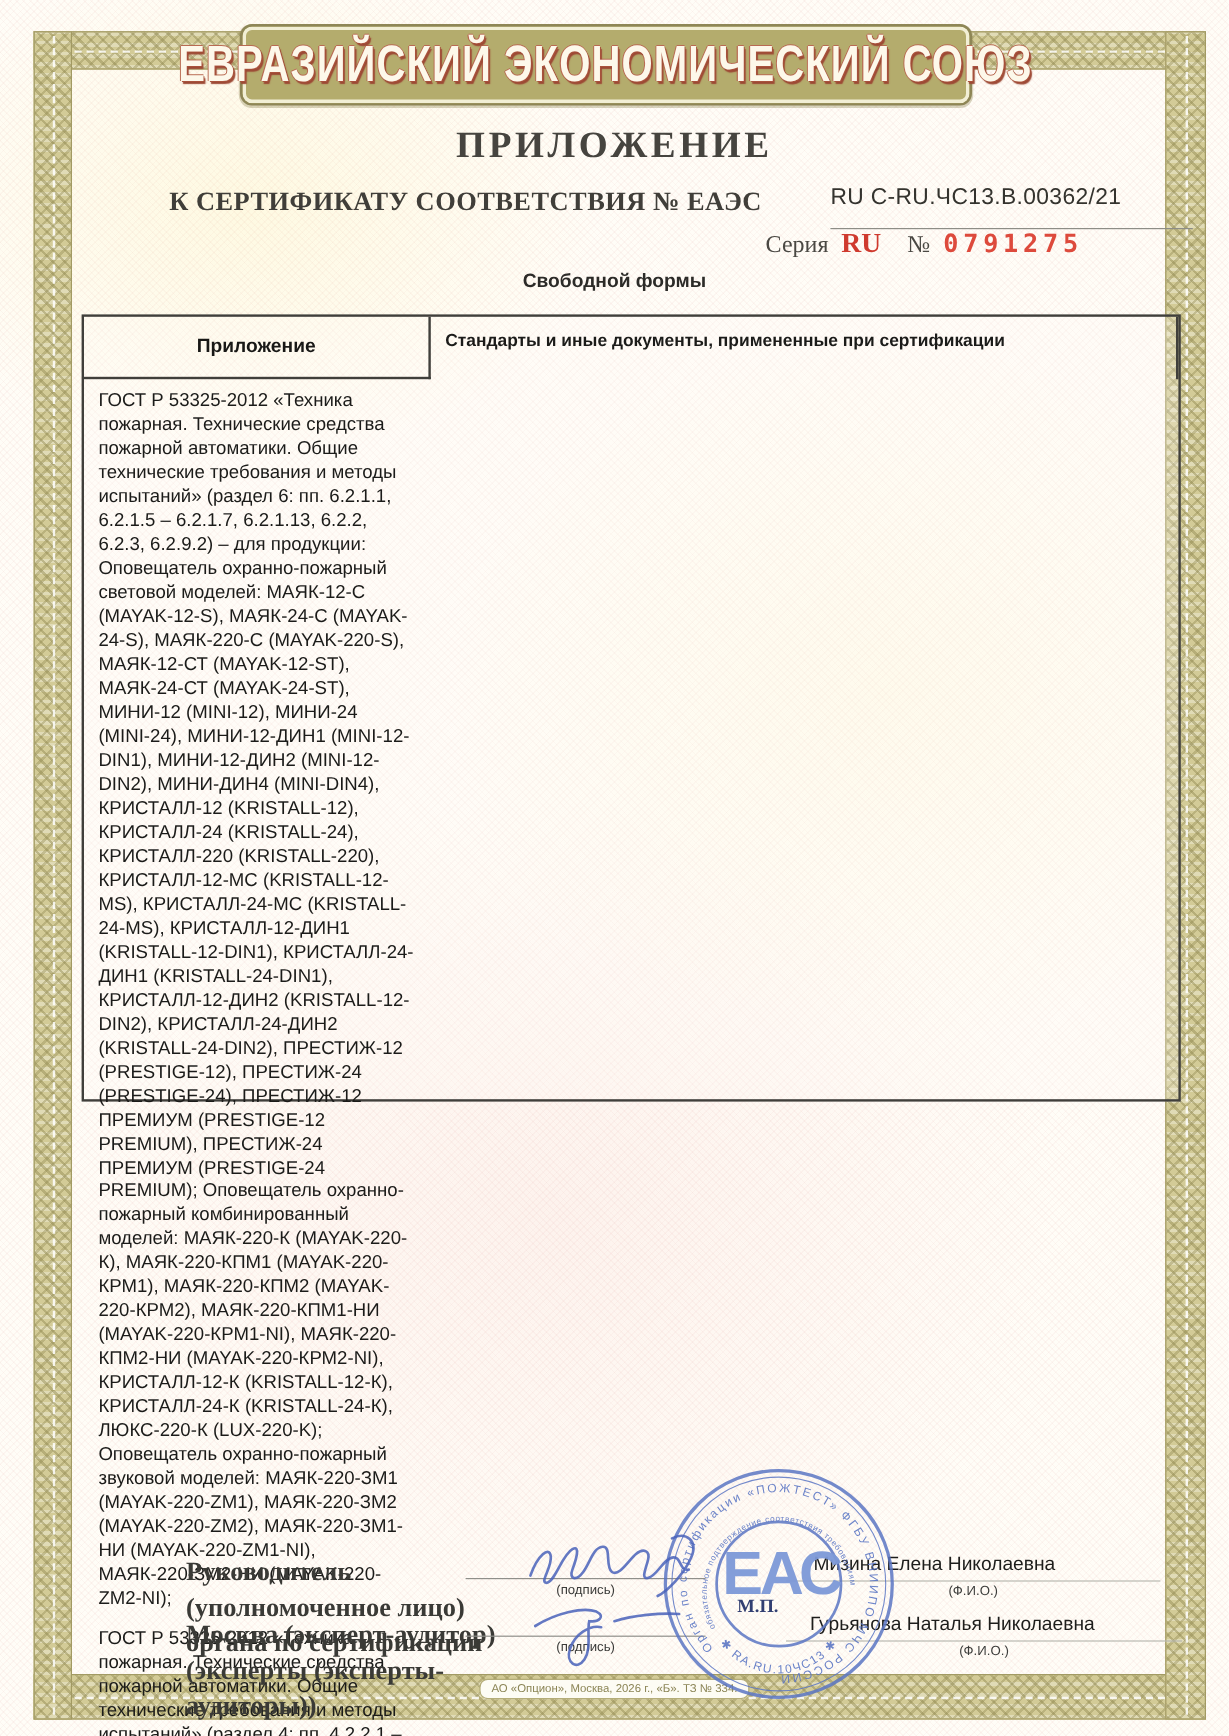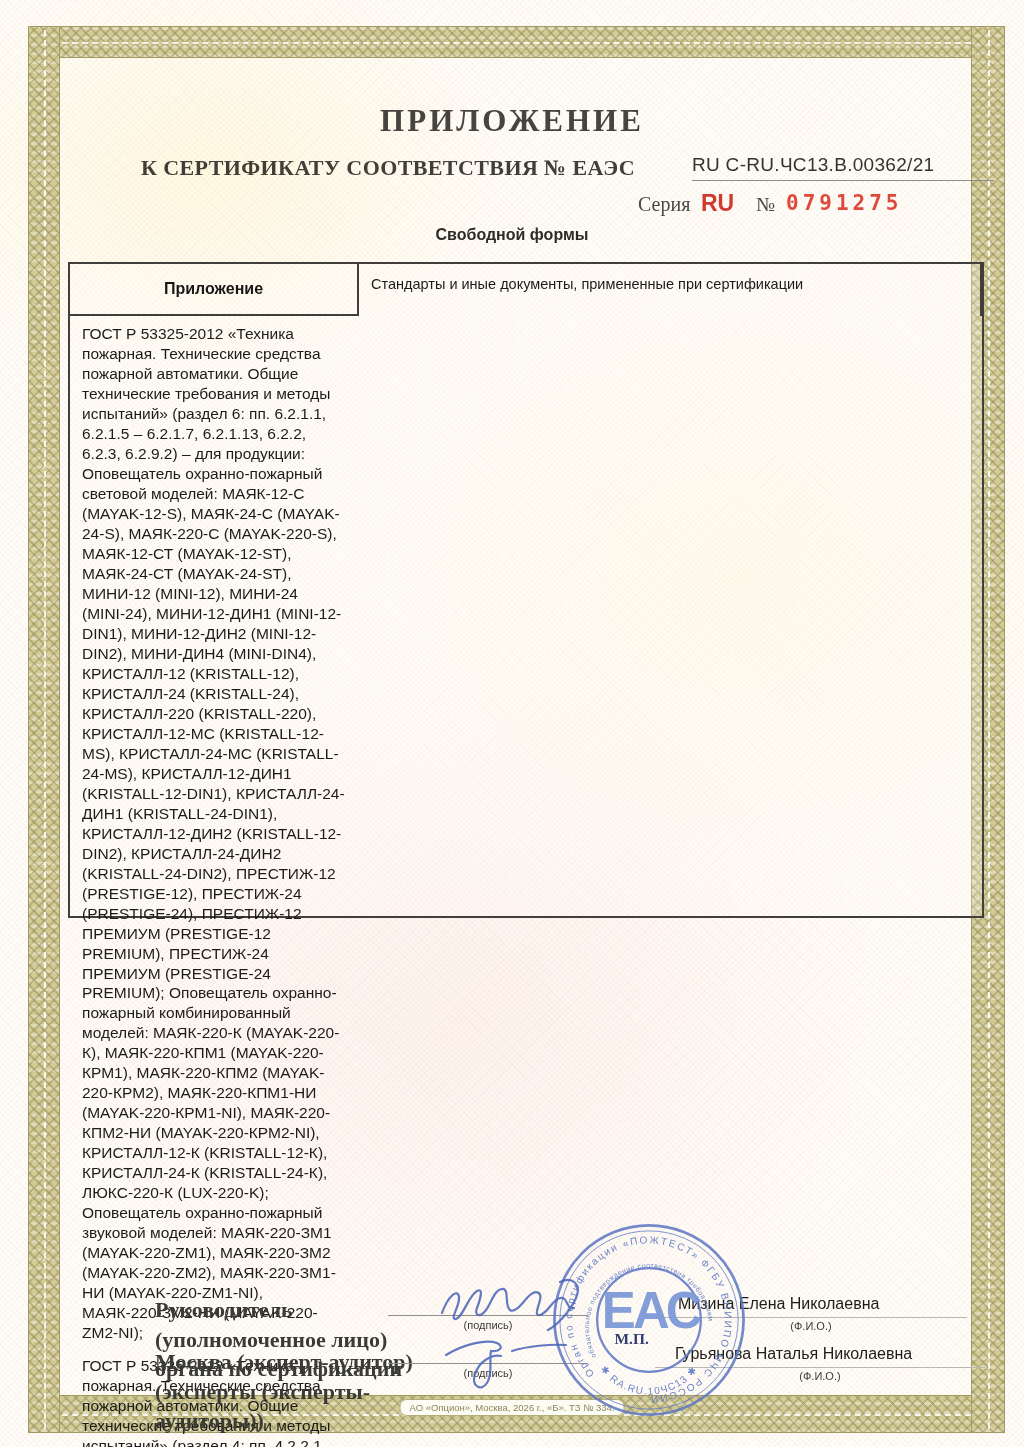--- a/index.html
+++ b/index.html
@@ -41,37 +41,37 @@
     display:inline-block;transform:scale(.88,1.12);
     font-weight:bold;font-size:38px;letter-spacing:1px;white-space:nowrap;
     color:#fdf8ea;
     text-shadow:1px 1px 0 #a8523c, 2px 2px 1px #9c4834, -1px 0 0 #b96a52, 0 -1px 0 #b96a52;
   }
   .title{position:absolute;top:103px;left:0;right:0;text-align:center;
     font-family:"Liberation Serif",serif;font-size:31px;font-weight:bold;letter-spacing:3px;color:#46443f;}
   .cert-label{position:absolute;left:141px;top:155px;font-family:"Liberation Serif",serif;
     font-size:22px;font-weight:bold;letter-spacing:.4px;color:#403e39;}
   .cert-number{position:absolute;left:692px;top:154px;width:302px;font-size:19px;color:#34332e;letter-spacing:.3px;
-    border-bottom:1px solid #8d8d86;padding-bottom:4px;}
+    border-bottom:1px solid #8d8d86;padding-bottom:14px;}
   .series-row{position:absolute;left:0;top:190px;width:1024px;height:30px;margin-left:42px;}
   .series-label{position:absolute;left:596px;top:3px;font-family:"Liberation Serif",serif;font-size:20px;color:#4a4843;}
-  .series-value{position:absolute;left:659px;top:0;font-family:Liberation Sans, sans-serif;font-size:23px;font-weight:bold;color:#cf3a2e;text-align:right;}
+  .series-value{position:absolute;left:659px;top:0;font-family:Liberation Serif, serif;font-size:23px;font-weight:bold;color:#cf3a2e;text-align:right;}
   .num-sign{position:absolute;left:714px;top:3px;font-family:"Liberation Serif",serif;font-size:20px;color:#4a4843;}
   .num-value{position:absolute;left:744px;top:1px;font-family:"DejaVu Sans Mono",monospace;font-size:21px;font-weight:bold;letter-spacing:4px;color:#dd4a3c;}
   .form-note{position:absolute;left:0;right:0;top:226px;text-align:center;font-size:16px;font-weight:bold;color:#2c2b28;}
   
   .doc-table{
     position:absolute;left:68px;top:262px;width:912px;height:652px;
     border:2px solid #403f3b;display:grid;grid-template-columns:289px 1fr;grid-template-rows:52px 1fr;
     background:rgba(255,253,248,.25);
   }
   .th{display:flex;align-items:center;justify-content:center;font-weight:bold;font-size:16px;color:#181816;
     border-bottom:2px solid #403f3b;}
   .b-right{border-right:2px solid #403f3b;}
-  .cell-left{padding:10px 12px;font-weight:normal;font-size:14.5px;line-height:1.42;color:#1b1b19;}
+  .cell-left{padding:10px 12px;font-weight:bold;font-size:14.5px;line-height:1.42;color:#1b1b19;}
   .cell-right{padding:8px 14px 10px 12px;font-size:15.5px;line-height:1.29;color:#1b1b19;}
   .cell-right p{margin:0 0 13px 0;}
   
   .sig-label{position:absolute;font-family:"Liberation Serif",serif;font-weight:bold;font-size:22px;line-height:1.35;color:#3a3a36;}
   .lbl-head{left:155px;top:1295px;width:278px;}
   .lbl-expert{left:155px;top:1347px;width:286px;}
   .sig-line{position:absolute;border-top:1px solid #8f8f8a;height:0;}
   .line-sig1{left:388px;top:1315px;width:200px;}
   .line-sig2{left:388px;top:1363px;width:200px;}
   .caption{position:absolute;font-size:11px;color:#3c3c3a;text-align:center;}
@@ -97,20 +97,23 @@
 </head>
 <body>
 
 <div class="page">
 
   <div class="band band-top band-h"></div>
   <div class="band band-bottom band-h"></div>
   <div class="band band-left band-v"></div>
   <div class="band band-right band-v"></div>
 
+  <div class="banner">
+    <span class="banner-text">ЕВРАЗИЙСКИЙ ЭКОНОМИЧЕСКИЙ СОЮЗ</span>
+  </div>
 
   <div class="title">ПРИЛОЖЕНИЕ</div>
   <div class="cert-label">К СЕРТИФИКАТУ СООТВЕТСТВИЯ № ЕАЭС</div>
   <div class="cert-number">RU C-RU.ЧС13.В.00362/21</div>
 
   <div class="series-row">
     <span class="series-label">Серия</span>
     <span class="series-value">RU</span>
     <span class="num-sign">№</span>
     <span class="num-value">0791275</span>

